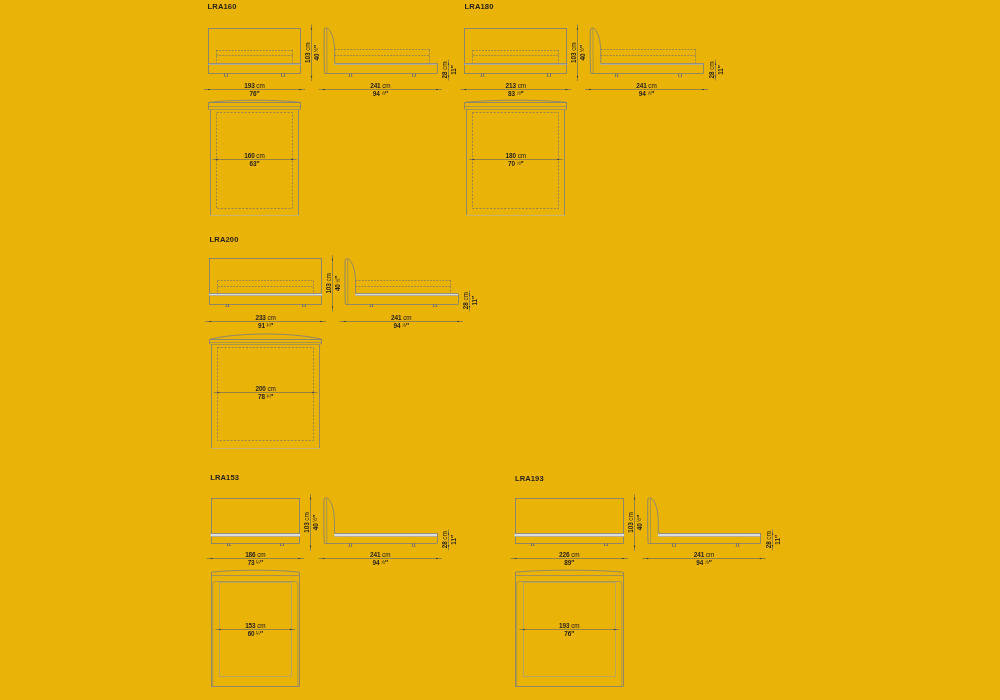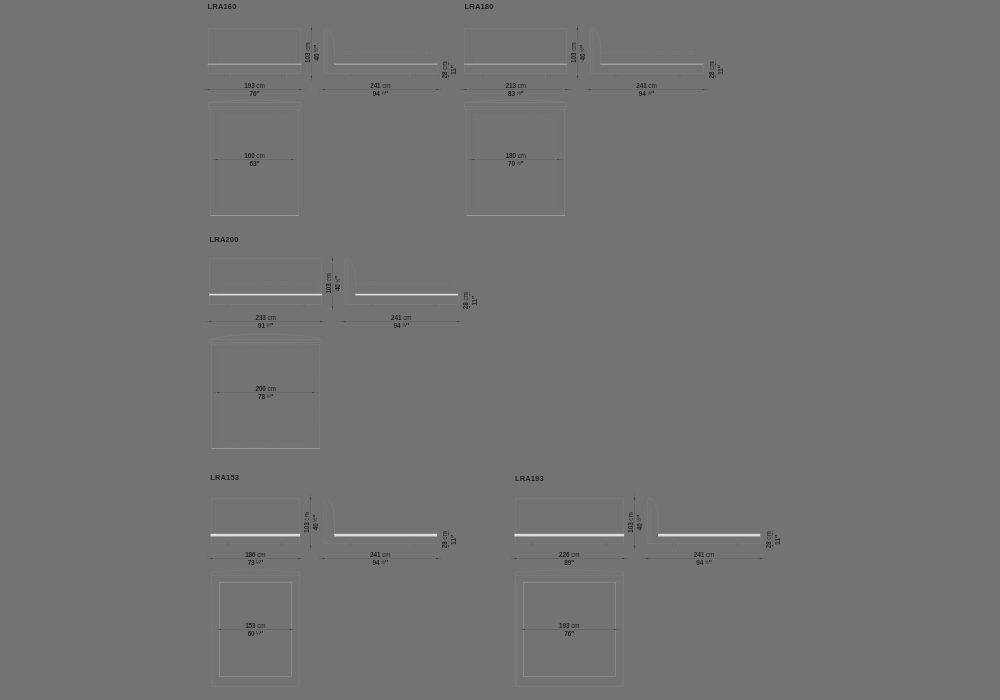--- a/index.html
+++ b/index.html
@@ -1,16 +1,16 @@
 <!DOCTYPE html>
 <html><head>
 <meta charset="utf-8">
 <style>
 html,body{margin:0;padding:0;background:#ffffff;}
-.page{width:1000px;height:700px;position:relative;background:#737373;overflow:hidden;}
+.page{width:1000px;height:700px;position:relative;background:#eab308;overflow:hidden;}
 text{font-family:"Liberation Sans",sans-serif;fill:#231f20;}
 .lab{font-size:7.6px;font-weight:bold;letter-spacing:0.1px;}
 .d{font-size:6.4px;letter-spacing:-0.1px;}
 .b{font-weight:bold;}
 .n{font-weight:normal;}
 .f{font-size:5.1px;font-weight:normal;}
 </style>
 </head>
 <body>
 <div class="page">

